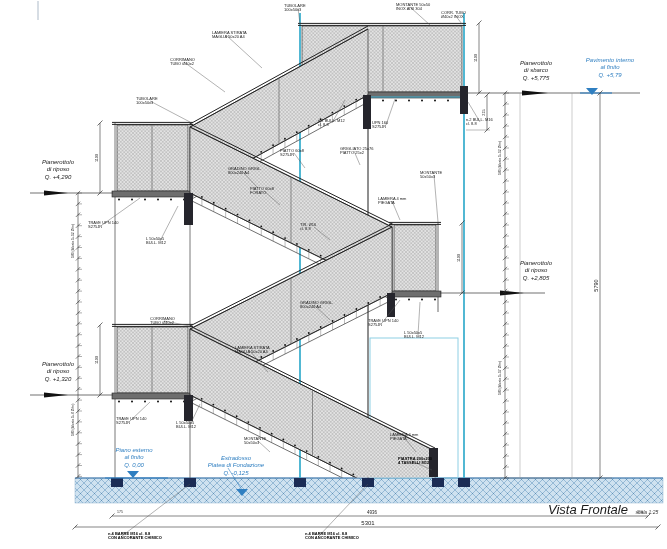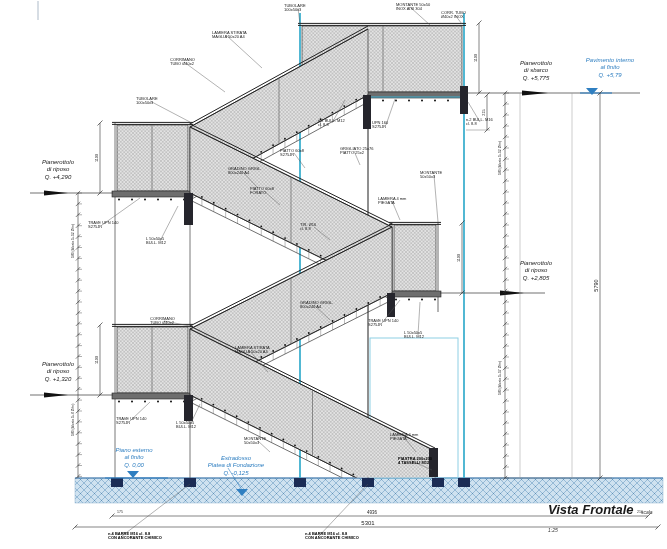--- a/index.html
+++ b/index.html
@@ -3,21 +3,21 @@
 <meta charset="utf-8">
 <style>
   html,body{margin:0;padding:0;background:#fff;}
   .page{position:relative;width:667px;height:549px;background:#fff;overflow:hidden;
         font-family:"Liberation Sans",sans-serif;}
   svg{position:absolute;left:0;top:0;}
   .lvl{position:absolute;font-style:italic;font-size:6px;line-height:7px;color:#222;text-align:center;}
   .lvl .q{margin-top:1px;}
   .blue{color:#2f7fc1;}
   .title-block{position:absolute;left:548px;top:500px;width:115px;text-align:left;color:#1a1a1a;}
-  .title-name{font-style:italic;font-weight:700;font-size:13px;display:inline;}
+  .title-name{font-style:italic;font-weight:400;font-size:13px;display:inline;}
   .title-scale{font-style:italic;font-size:5px;display:inline;margin-left:3px;color:#333;}
   text{font-family:"Liberation Sans",sans-serif;}
   .ann{font-size:4px;fill:#1a1a1a;}
   .annb{font-size:4px;font-weight:bold;fill:#000;}
   .rot{font-size:3.4px;fill:#333;}
 </style>
 </head>
 <body>
 
 <div class="page">

